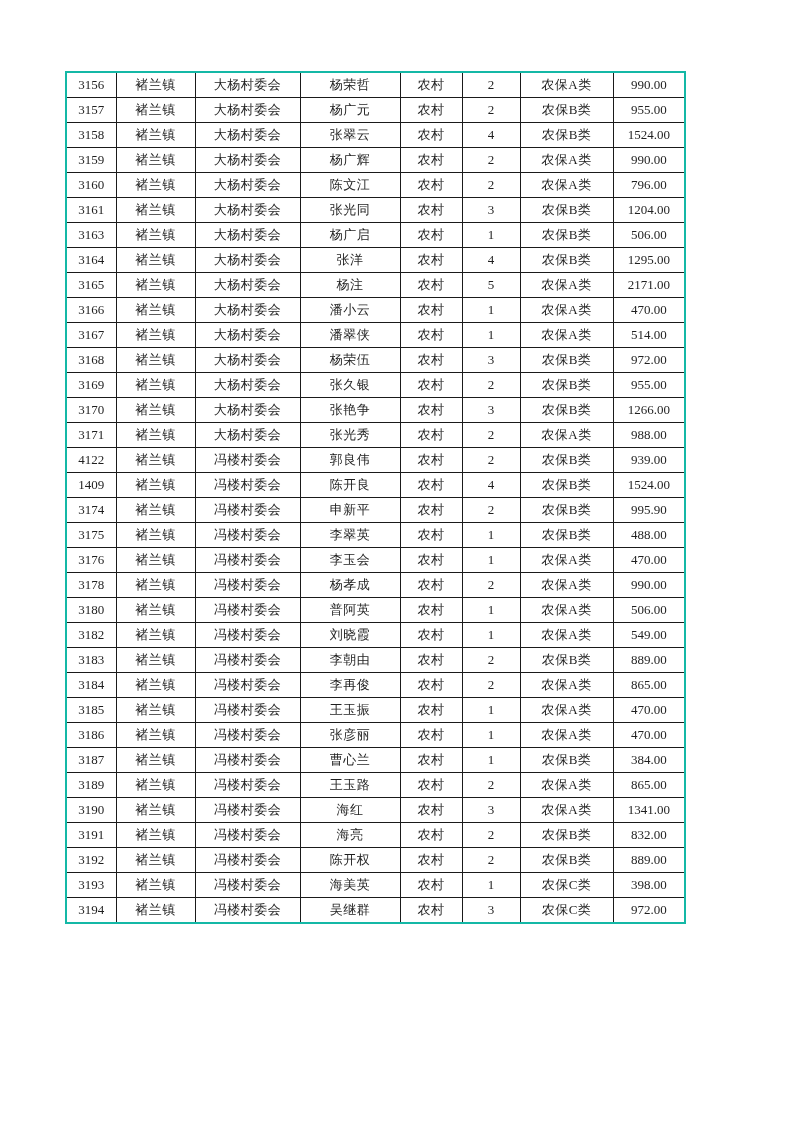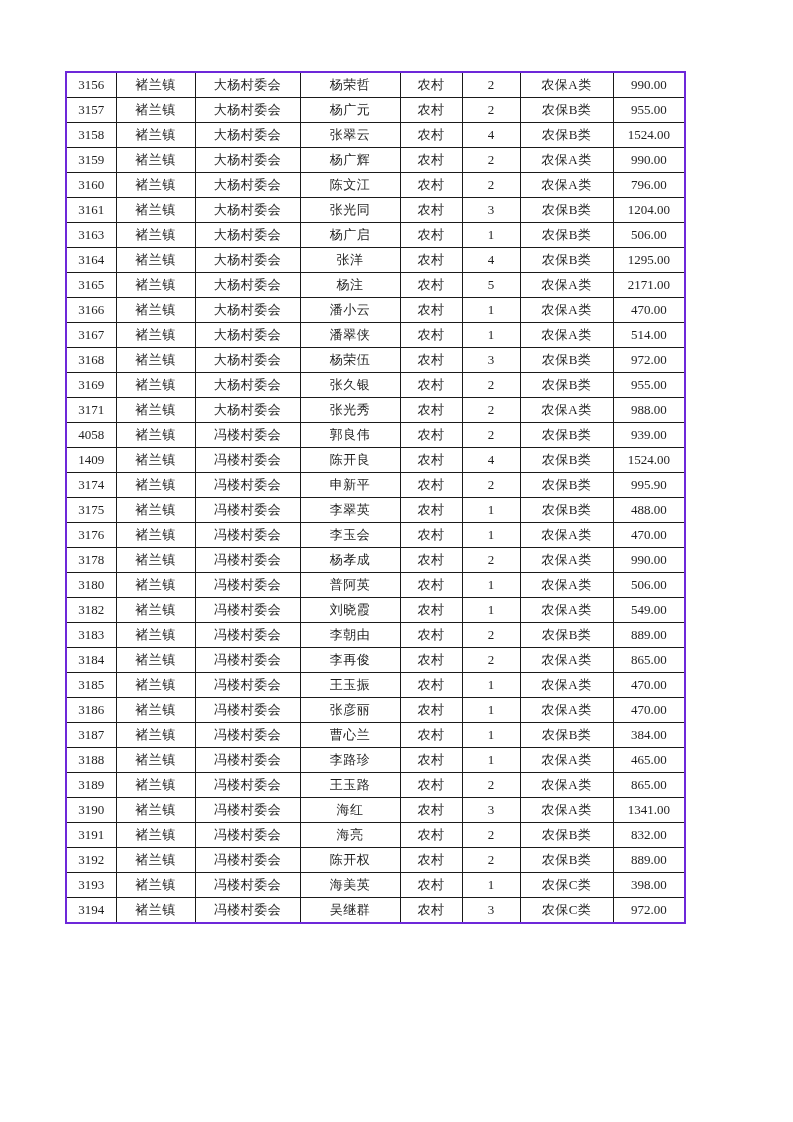--- a/index.html
+++ b/index.html
@@ -22,21 +22,21 @@
     background: #ffffff;
     overflow: hidden;
   }
   table.grid {
     position: absolute;
     left: 65px;
     top: 71px;
     width: 619px;
     border-collapse: collapse;
     table-layout: fixed;
-    border: 2px solid #6d28d9;
+    border: 2px solid #14b8a6;
   }
   table.grid td {
     border: 1px solid #1a1a1a;
     height: 24px;
     padding: 0 2px;
     text-align: center;
     vertical-align: middle;
     font-size: 13px;
     color: #1f1f1f;
     white-space: nowrap;
@@ -187,31 +187,41 @@
           <td class="num">3169</td>
           <td>褚兰镇</td>
           <td>大杨村委会</td>
           <td>张久银</td>
           <td>农村</td>
           <td class="num">2</td>
           <td>农保B类</td>
           <td class="num">955.00</td>
         </tr>
         <tr>
+          <td class="num">3170</td>
+          <td>褚兰镇</td>
+          <td>大杨村委会</td>
+          <td>张艳争</td>
+          <td>农村</td>
+          <td class="num">3</td>
+          <td>农保B类</td>
+          <td class="num">1266.00</td>
+        </tr>
+        <tr>
           <td class="num">3171</td>
           <td>褚兰镇</td>
           <td>大杨村委会</td>
           <td>张光秀</td>
           <td>农村</td>
           <td class="num">2</td>
           <td>农保A类</td>
           <td class="num">988.00</td>
         </tr>
         <tr>
-          <td class="num">4058</td>
+          <td class="num">4122</td>
           <td>褚兰镇</td>
           <td>冯楼村委会</td>
           <td>郭良伟</td>
           <td>农村</td>
           <td class="num">2</td>
           <td>农保B类</td>
           <td class="num">939.00</td>
         </tr>
         <tr>
           <td class="num">1409</td>
@@ -325,30 +335,20 @@
         </tr>
         <tr>
           <td class="num">3187</td>
           <td>褚兰镇</td>
           <td>冯楼村委会</td>
           <td>曹心兰</td>
           <td>农村</td>
           <td class="num">1</td>
           <td>农保B类</td>
           <td class="num">384.00</td>
-        </tr>
-        <tr>
-          <td class="num">3188</td>
-          <td>褚兰镇</td>
-          <td>冯楼村委会</td>
-          <td>李路珍</td>
-          <td>农村</td>
-          <td class="num">1</td>
-          <td>农保A类</td>
-          <td class="num">465.00</td>
         </tr>
         <tr>
           <td class="num">3189</td>
           <td>褚兰镇</td>
           <td>冯楼村委会</td>
           <td>王玉路</td>
           <td>农村</td>
           <td class="num">2</td>
           <td>农保A类</td>
           <td class="num">865.00</td>

